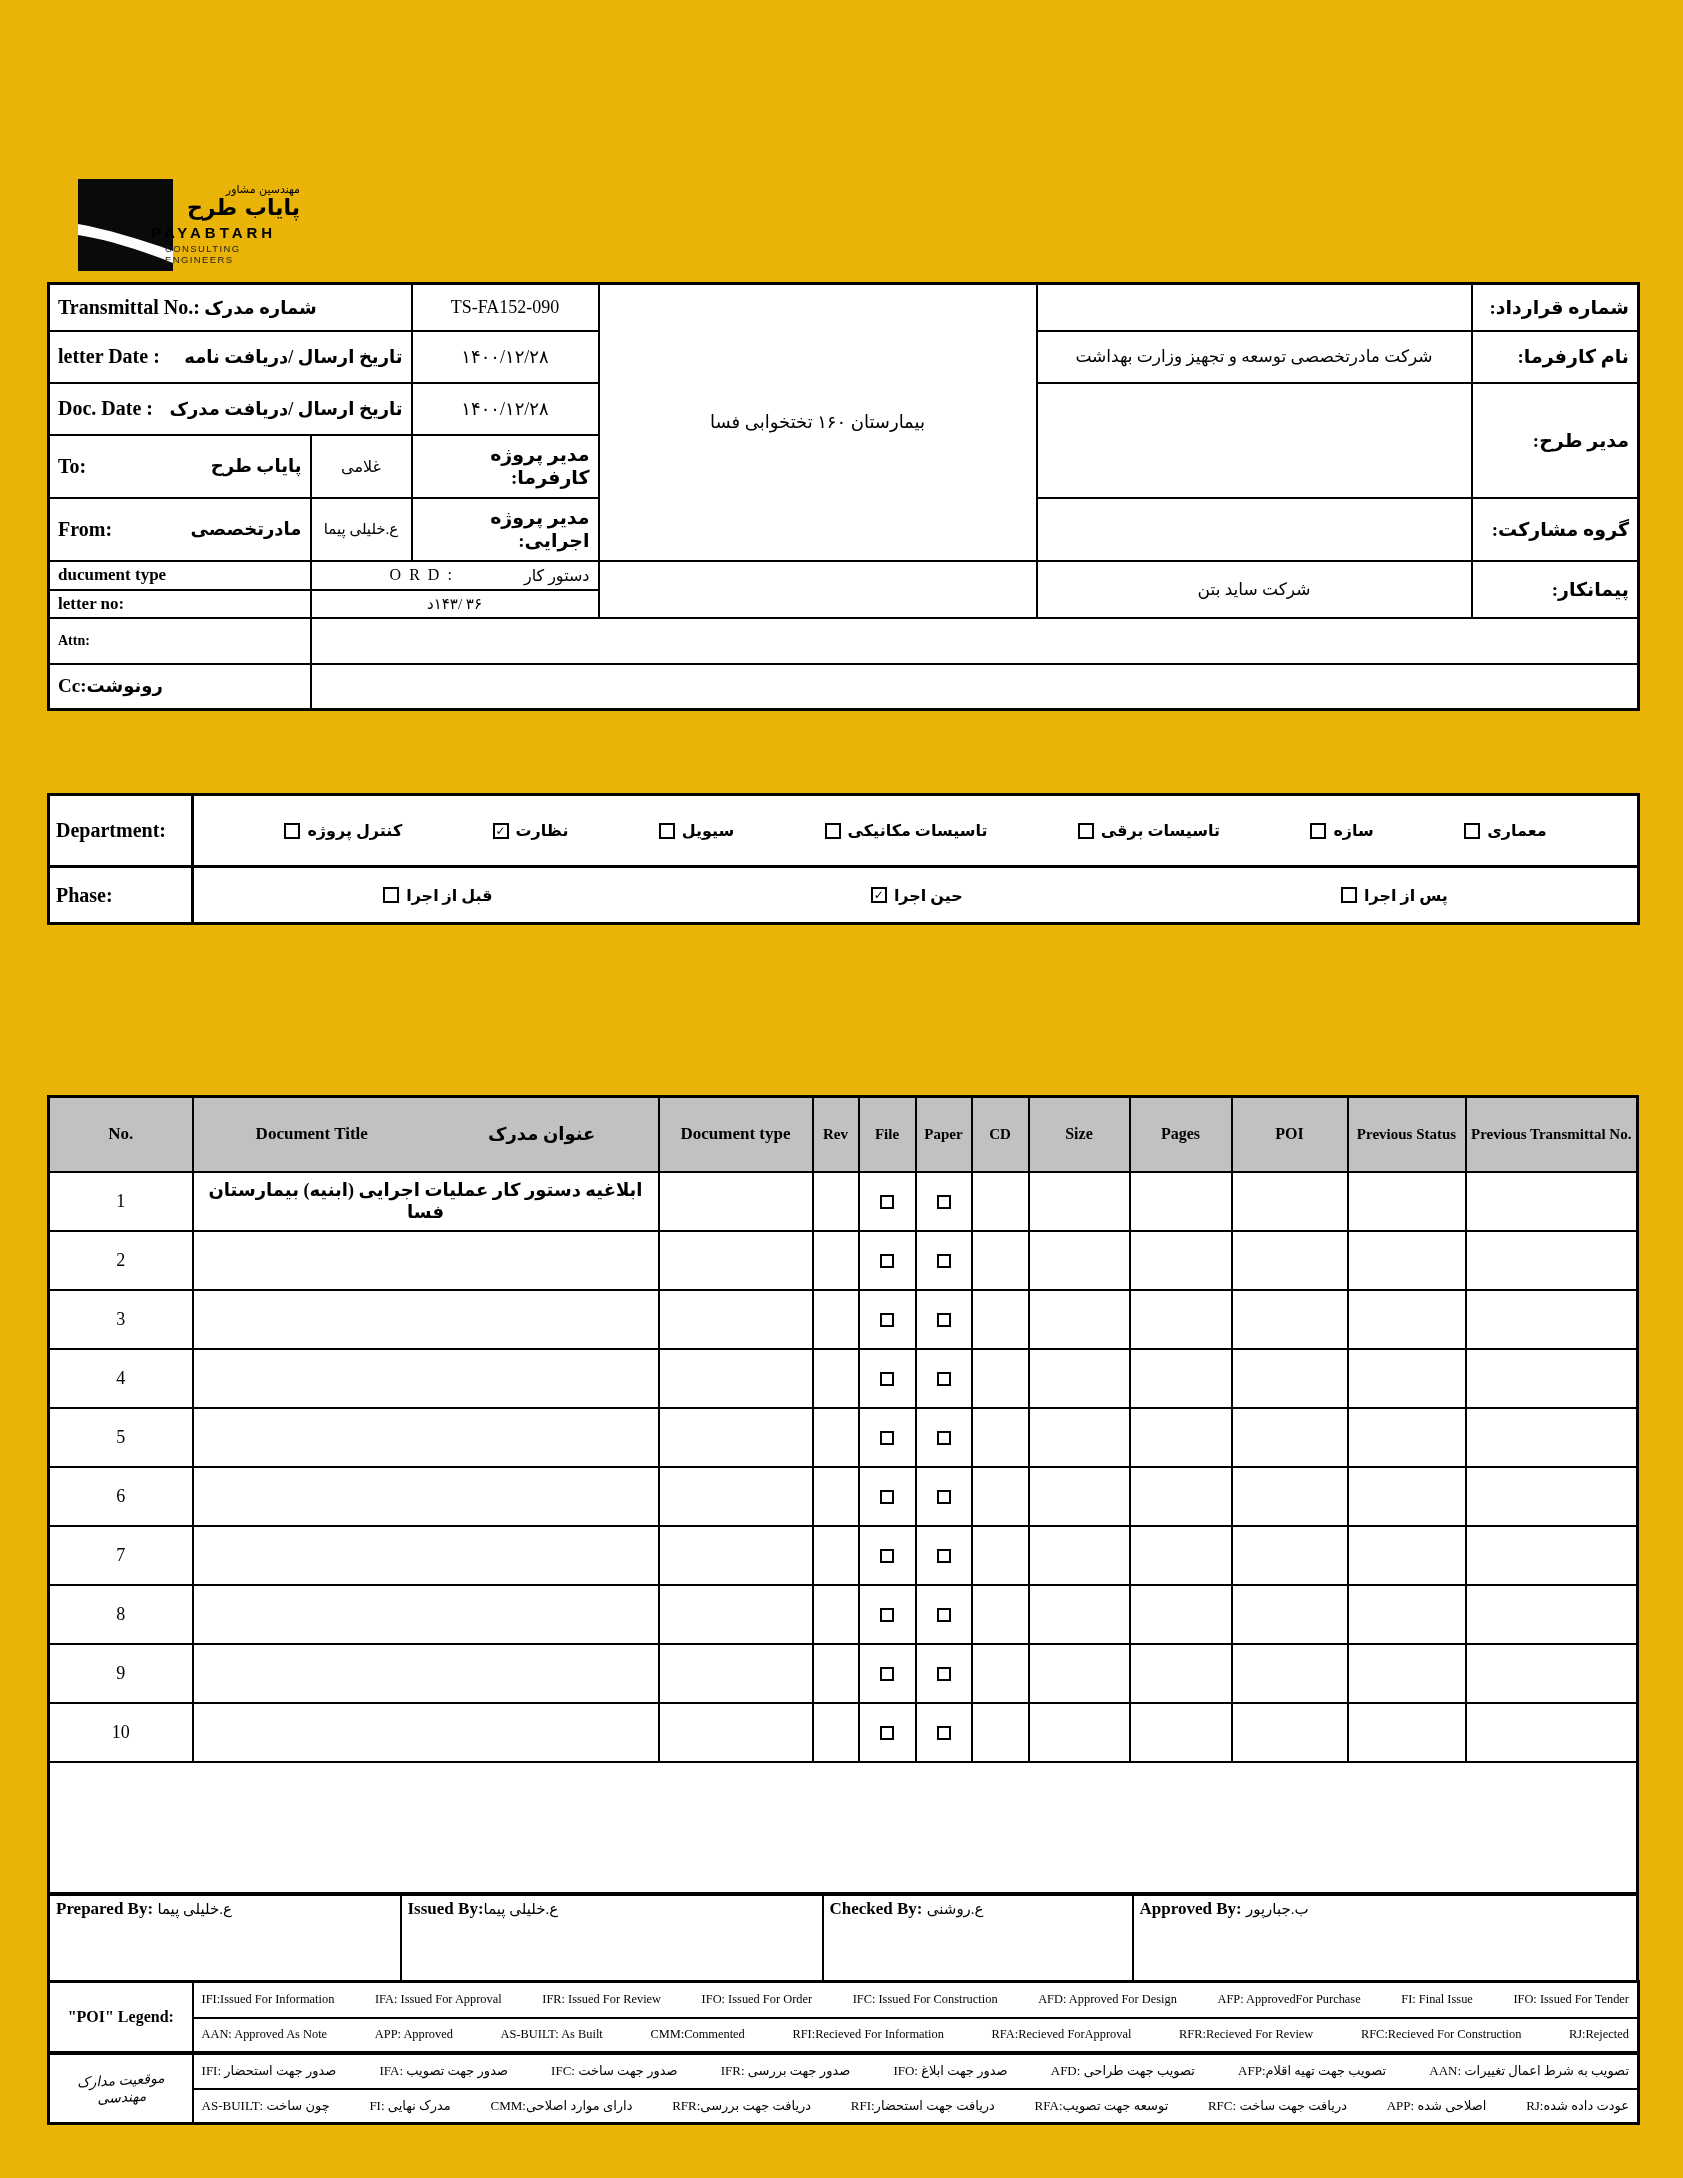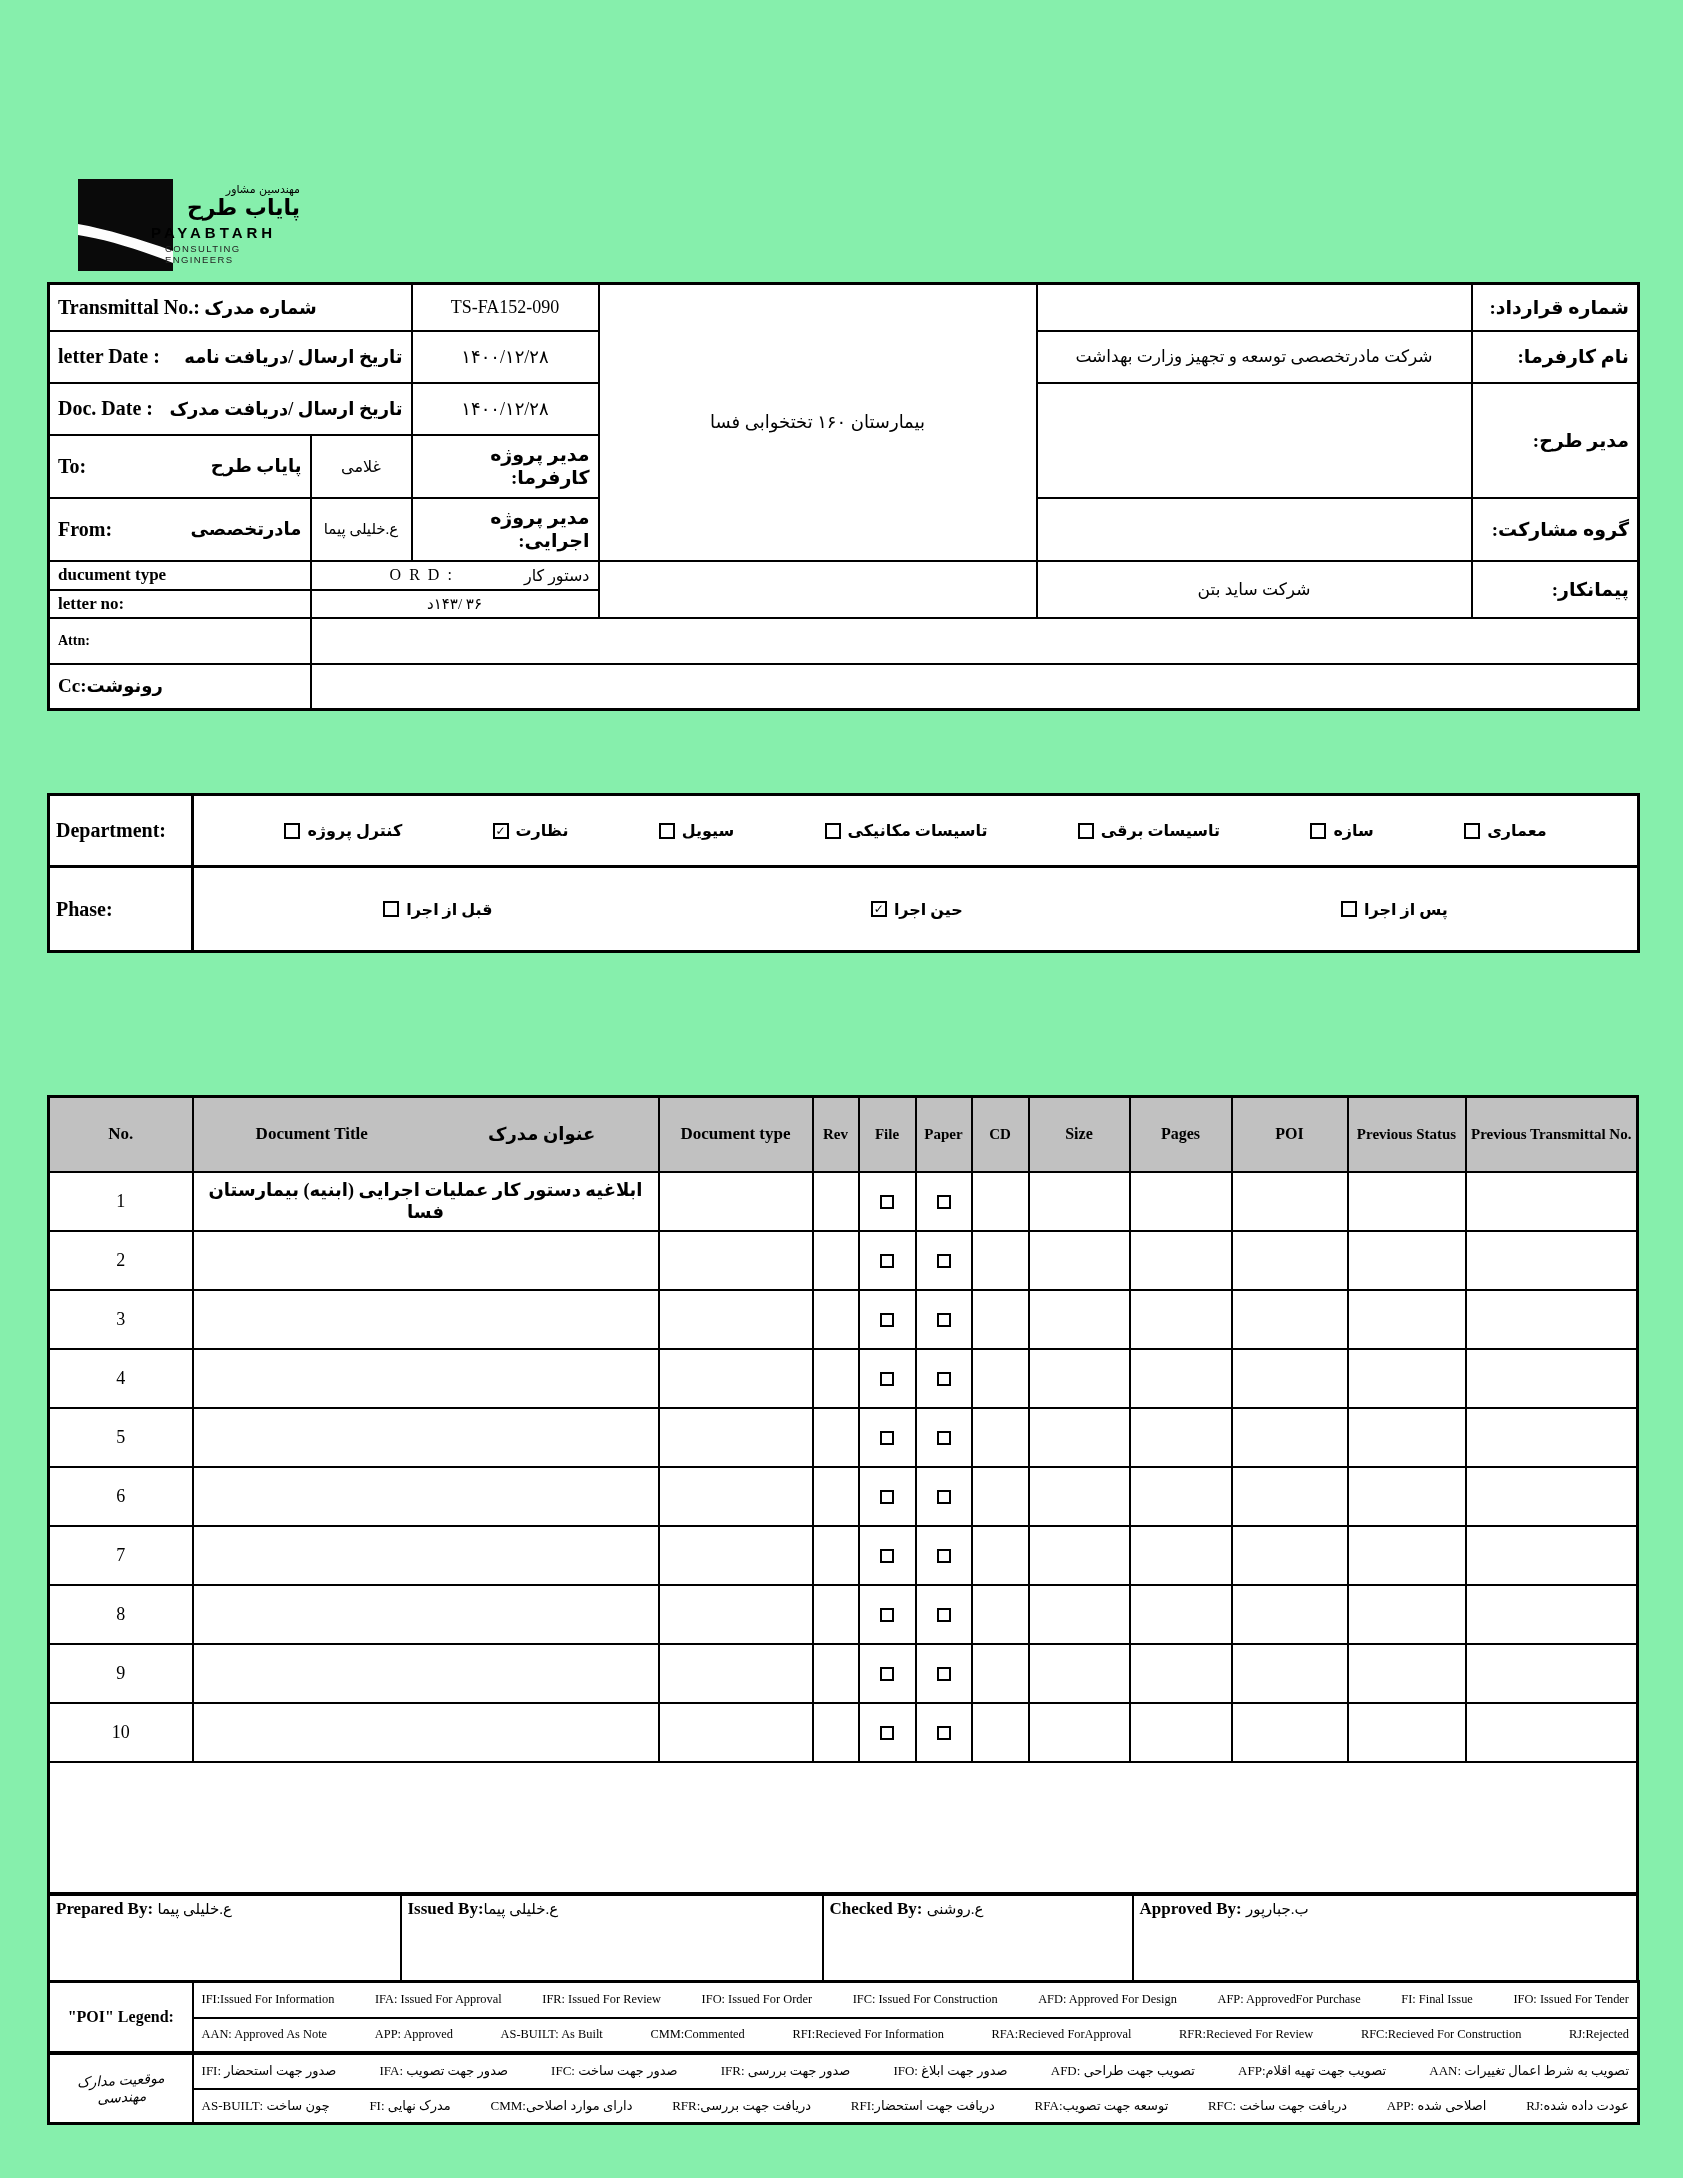--- a/index.html
+++ b/index.html
@@ -1,17 +1,17 @@
 <!DOCTYPE html>
 <html><head>
 <meta charset="utf-8">
 <style>
   * { margin:0; padding:0; box-sizing:border-box; }
   body { background:#e8e8e8; font-family:"Liberation Serif","DejaVu Sans",serif; color:#000; }
-  #page { position:relative; width:1684px; height:2178px; background:#86efac; margin:0 auto; overflow:hidden; }
+  #page { position:relative; width:1684px; height:2178px; background:#eab308; margin:0 auto; overflow:hidden; }
 
   
   .logo { position:absolute; left:78px; top:179px; }
   .logo-text { position:absolute; left:151px; top:183px; width:149px; }
   .logo-fa-small { font-family:"DejaVu Sans",sans-serif; font-size:11px; text-align:right; direction:rtl; }
   .logo-fa-big { font-family:"DejaVu Sans",sans-serif; font-size:22px; font-weight:bold; text-align:right; direction:rtl; line-height:1.1; }
   .logo-en { font-family:"Liberation Sans",sans-serif; font-size:15px; font-weight:bold; letter-spacing:4px; margin-top:4px; }
   .logo-sub { font-family:"Liberation Sans",sans-serif; font-size:9.5px; letter-spacing:1.4px; margin-top:2px; margin-left:14px; color:#222; }
 
   
@@ -218,21 +218,21 @@
                 <span class="cb checked"></span>
               </span>
 
             <span class="chk-item">
                 <span>کنترل پروژه</span>
                 <span class="cb"></span>
               </span>
           </div>
       </td>
     </tr>
-    <tr style="height:85px">
+    <tr style="height:57px">
       <td class="rowlab">Phase:</td>
       <td>
         <div class="chk-row" style="justify-content:space-around">
 
             <span class="chk-item">
                 <span>پس از اجرا</span>
                 <span class="cb"></span>
               </span>
 
             <span class="chk-item">

